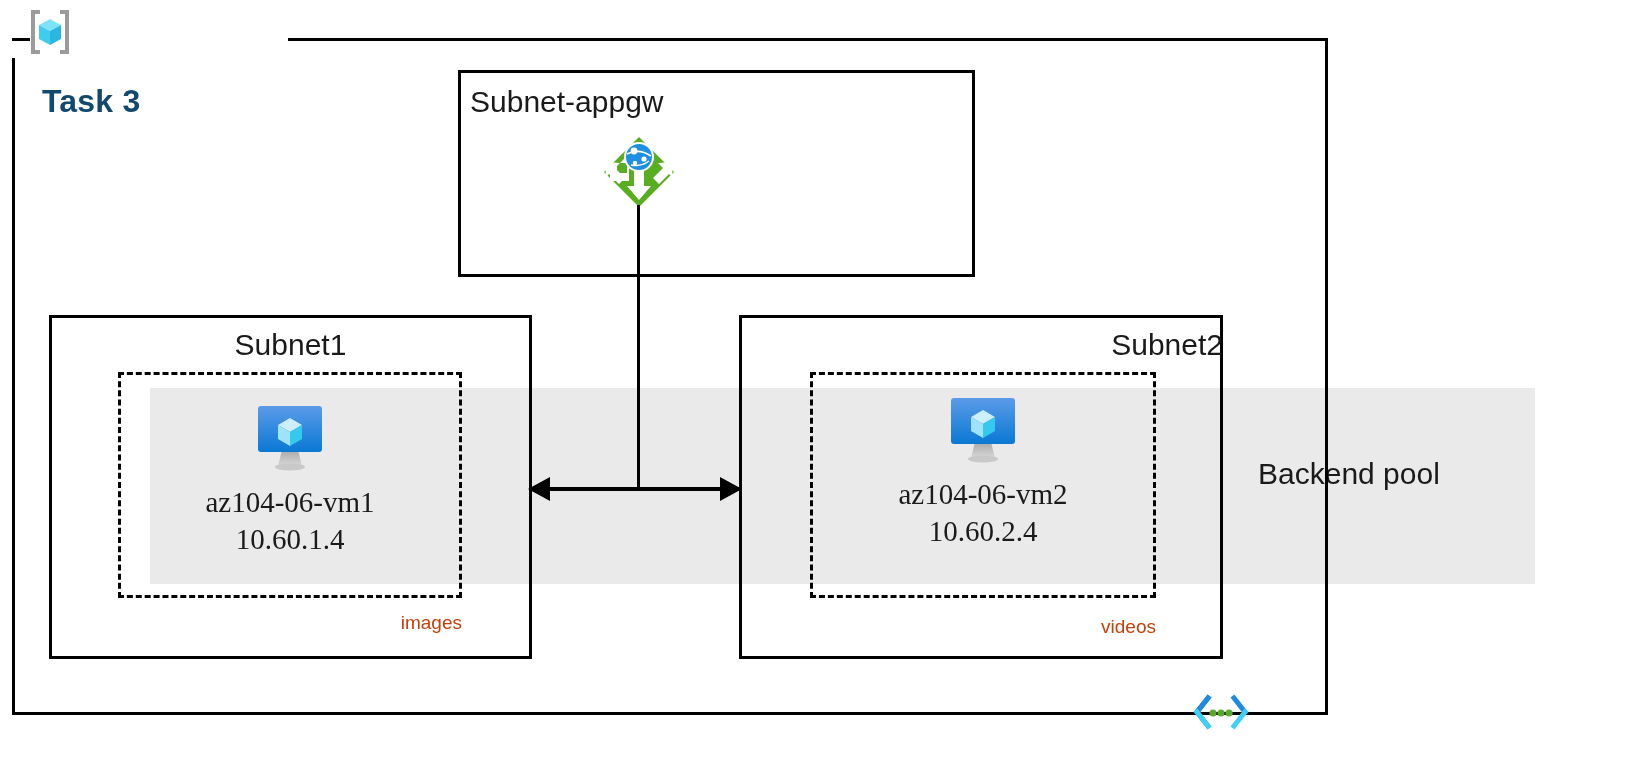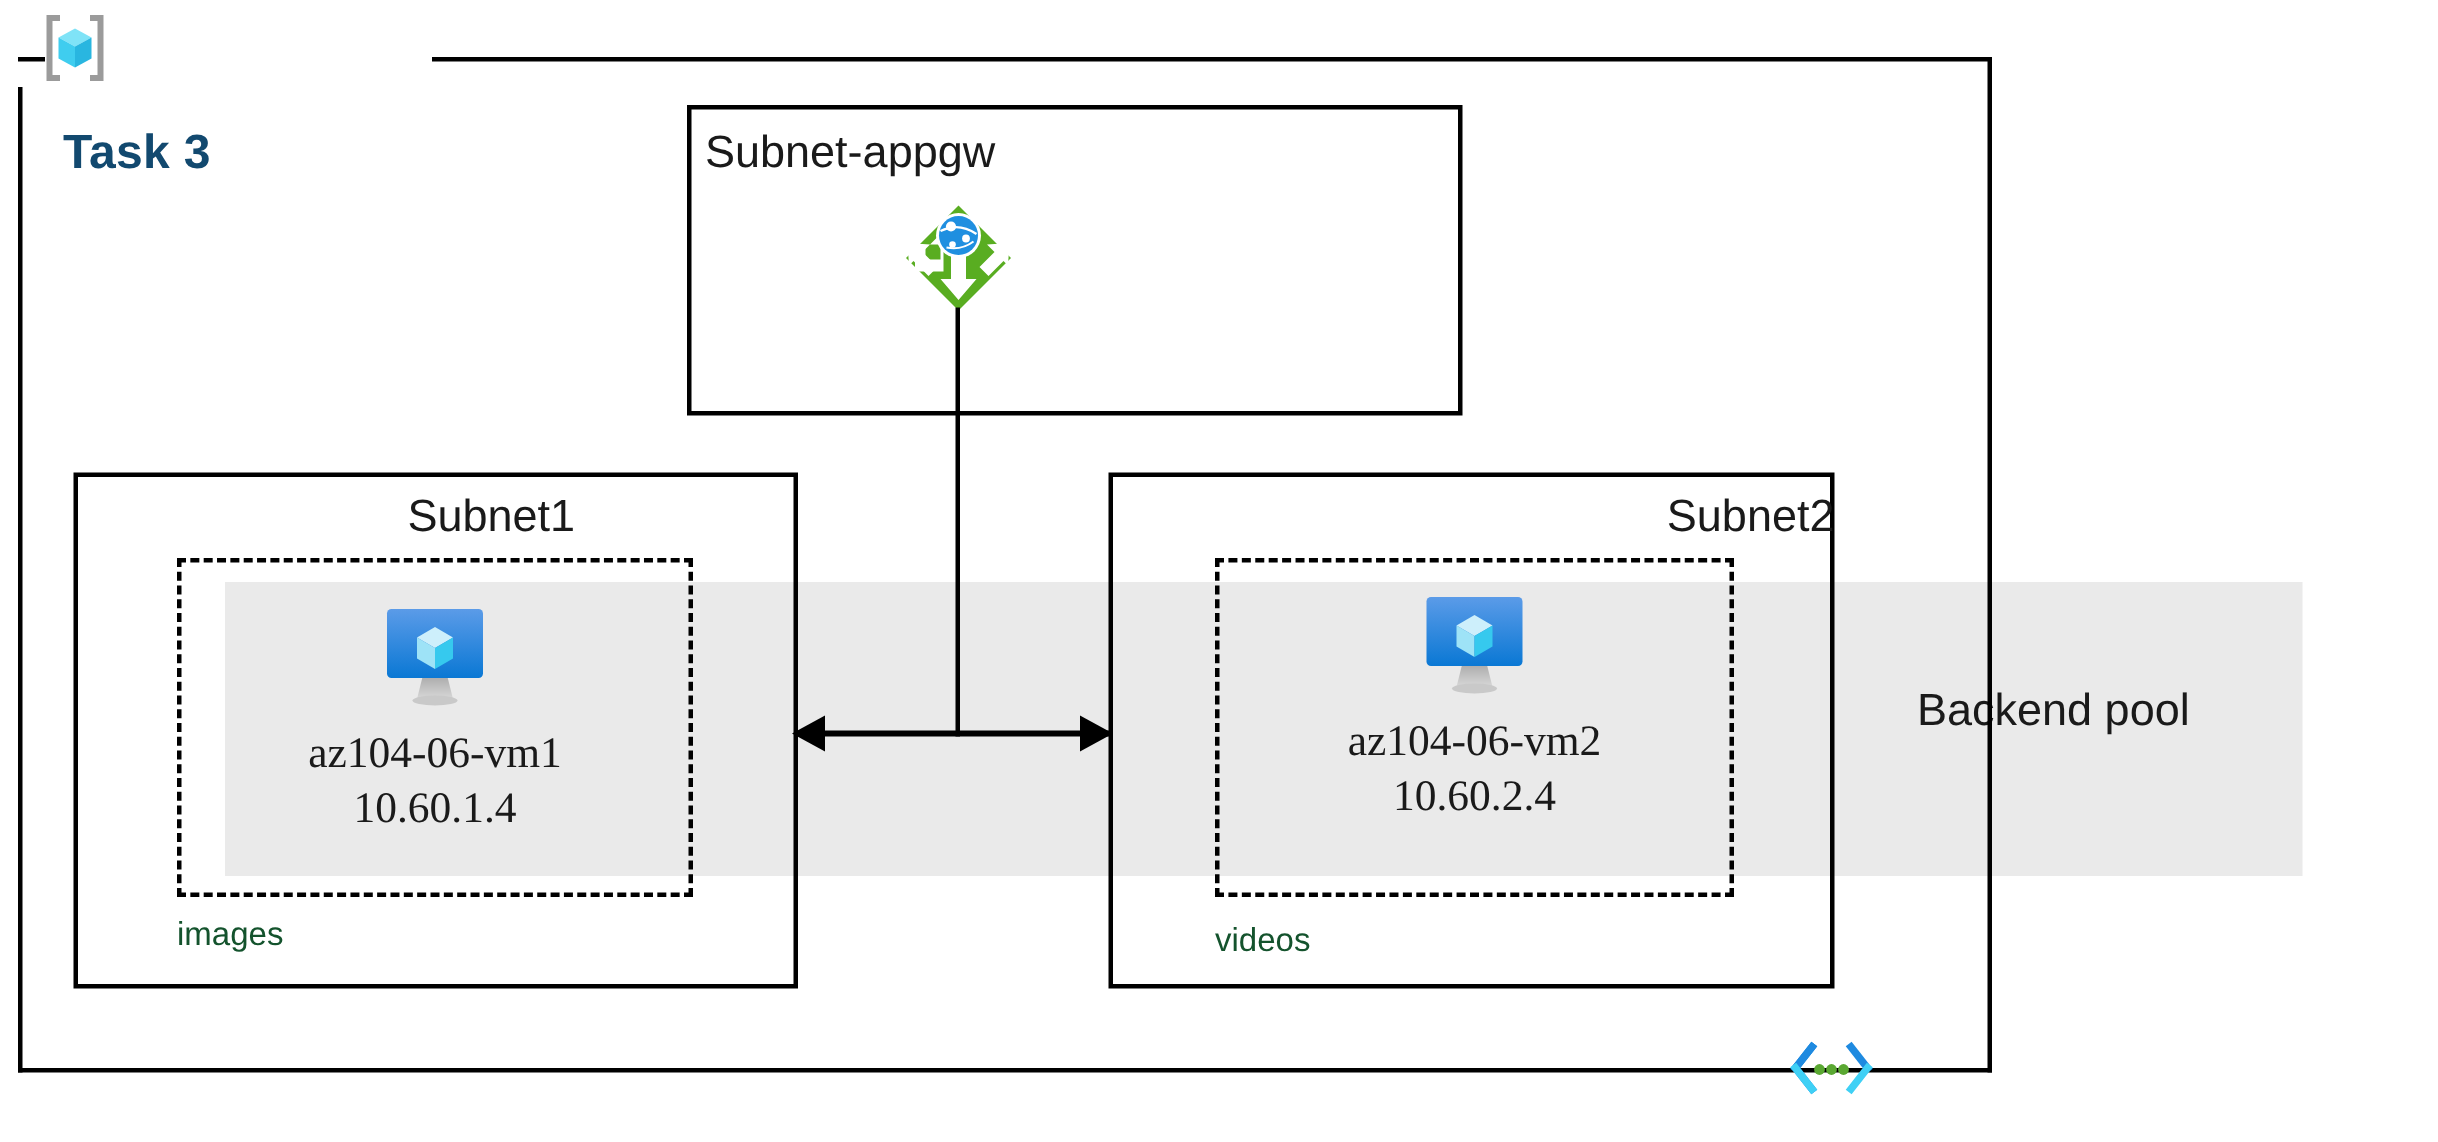--- a/index.html
+++ b/index.html
@@ -20,46 +20,46 @@
   .rg-title{position:absolute;left:86px;top:13px;font-size:30px;line-height:38px;
             color:#1a1a1a;white-space:nowrap;}
 
   .task-label{position:absolute;left:42px;top:83px;font-size:32px;font-weight:bold;
               color:#12496f;letter-spacing:.2px;white-space:nowrap;}
 
   
   .backend-band{position:absolute;left:150px;top:388px;width:1385px;height:196px;
                 background:#eaeaea;}
   .backend-label{position:absolute;left:1258px;top:455px;font-size:30px;line-height:38px;
-                 color:#1a1a1a;white-space:nowrap;margin-left:20px;}
+                 color:#1a1a1a;white-space:nowrap;}
 
   
   .box{position:absolute;border:3px solid #000;box-sizing:border-box;background:transparent;}
   .box-appgw{left:458px;top:70px;width:517px;height:207px;}
   .box-subnet1{left:49px;top:315px;width:483px;height:344px;}
   .box-subnet2{left:739px;top:315px;width:484px;height:344px;}
 
   .box-title{position:absolute;font-size:30px;line-height:36px;color:#1a1a1a;white-space:nowrap;}
   .t-appgw{left:470px;top:84px;}
-  .t-subnet1{left:49px;top:327px;width:483px;text-align:center;padding-left:37px;}
+  .t-subnet1{left:49px;top:327px;width:483px;text-align:center;}
   .t-subnet2{left:739px;top:327px;width:484px;text-align:right;}
 
   
   .nic{position:absolute;border:3px dashed #000;box-sizing:border-box;background:transparent;}
   .nic1{left:118px;top:372px;width:344px;height:226px;}
   .nic2{left:810px;top:372px;width:346px;height:226px;}
 
   .vm-stack{position:absolute;text-align:center;}
   .vm1{left:118px;top:400px;width:344px;}
   .vm2{left:810px;top:392px;width:346px;}
   .vm-icon{width:76px;height:74px;margin:0 auto 10px auto;display:block;}
   .vm-line{font-size:29px;line-height:37px;color:#1a1a1a;white-space:nowrap;font-family:Liberation Serif, serif;}
 
-  .sub-label{position:absolute;font-size:22px;line-height:34px;color:#14532d;
-             text-align:left;white-space:nowrap;}
+  .sub-label{position:absolute;font-size:19px;line-height:34px;color:#c2410c;
+             text-align:right;white-space:nowrap;}
   .sl1{left:118px;top:606px;width:344px;}
   .sl2{left:810px;top:610px;width:346px;}
 
   
   .appgw-icon{position:absolute;left:601px;top:134px;width:76px;height:76px;}
   .appgw-text{position:absolute;left:683px;top:142px;font-size:29px;line-height:37px;
               color:#1a1a1a;white-space:nowrap;}
 
   
   .v-line{position:absolute;left:637px;top:205px;width:3px;height:286px;background:#000;}

